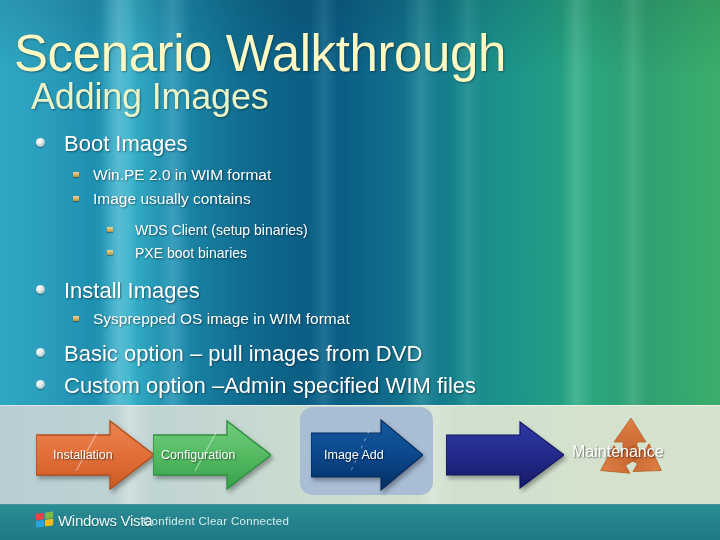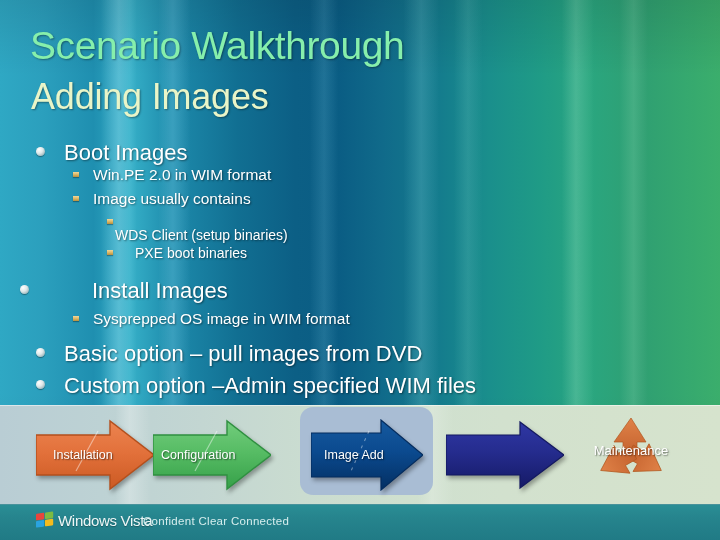--- a/index.html
+++ b/index.html
@@ -57,24 +57,24 @@
     background: linear-gradient(180deg,
       rgba(0,0,0,0.10) 0%,
       rgba(0,0,0,0.00) 14%,
       rgba(0,0,0,0.00) 72%,
       rgba(0,0,0,0.06) 100%);
   }
 
   
   .title {
     position: absolute;
-    left: 30px;
+    left: 14px;
     top: 24px;
-    font-size: 39px;
-    color: #86efac;
+    font-size: 51px;
+    color: #fef9c3;
     letter-spacing: -0.4px;
     text-shadow: 1px 1px 2px rgba(0,0,0,0.38);
     white-space: nowrap;
   }
   .subtitle {
     position: absolute;
     left: 31px;
     top: 76px;
     font-size: 36px;
     color: #e9f5c8;
@@ -193,22 +193,21 @@
     top: 412px;
     width: 92px;
     height: 82px;
   }
   .maint svg { display: block; width: 100%; height: 100%; }
   .maint-label {
     position: absolute;
     left: 572px;
     top: 443px;
     width: 118px;
-    text-align: center;
-    font-size: 13px;
+    font-size: 16px;
     color: #ffffff;
     text-shadow: 1px 1px 1.5px rgba(0,0,0,0.5);
     white-space: nowrap;
   }
 
   
   .footer {
     position: absolute;
     left: 0; right: 0;
     top: 504px;
@@ -251,46 +250,46 @@
 
   <div class="bg-base"></div>
   <div class="bg-streaks"></div>
   <div class="bg-vshade"></div>
 
   <div class="title">Scenario Walkthrough</div>
   <div class="subtitle">Adding Images</div>
 
   <div class="body">
 
-    <div class="row" style="left:36px; top:140px;justify-content:center;">
+    <div class="row" style="left:36px; top:131px;justify-content:center;">
       <span class="bullet-l1"></span>
       <span class="t-l1">Boot Images</span>
     </div>
 
     <div class="row" style="left:73px; top:166px;">
       <span class="bullet-sq"></span>
       <span class="t-l2">Win.PE 2.0 in WIM format</span>
     </div>
 
     <div class="row" style="left:73px; top:190px;">
       <span class="bullet-sq"></span>
       <span class="t-l2">Image usually contains</span>
     </div>
 
-    <div class="row" style="left:107px; top:222px;flex-direction:column;">
+    <div class="row" style="left:107px; top:222px;">
       <span class="bullet-sq"></span>
       <span class="t-l3" style="padding-left:8px;">WDS Client (setup binaries)</span>
     </div>
 
     <div class="row" style="left:107px; top:245px;">
       <span class="bullet-sq"></span>
       <span class="t-l3" style="padding-left:8px;">PXE boot binaries</span>
     </div>
 
-    <div class="row" style="left:20px; top:278px;gap:44px;">
+    <div class="row" style="left:36px; top:278px;">
       <span class="bullet-l1"></span>
       <span class="t-l1">Install Images</span>
     </div>
 
     <div class="row" style="left:73px; top:310px;">
       <span class="bullet-sq"></span>
       <span class="t-l2">Sysprepped OS image in WIM format</span>
     </div>
 
     <div class="row" style="left:36px; top:341px;text-align:right;">

